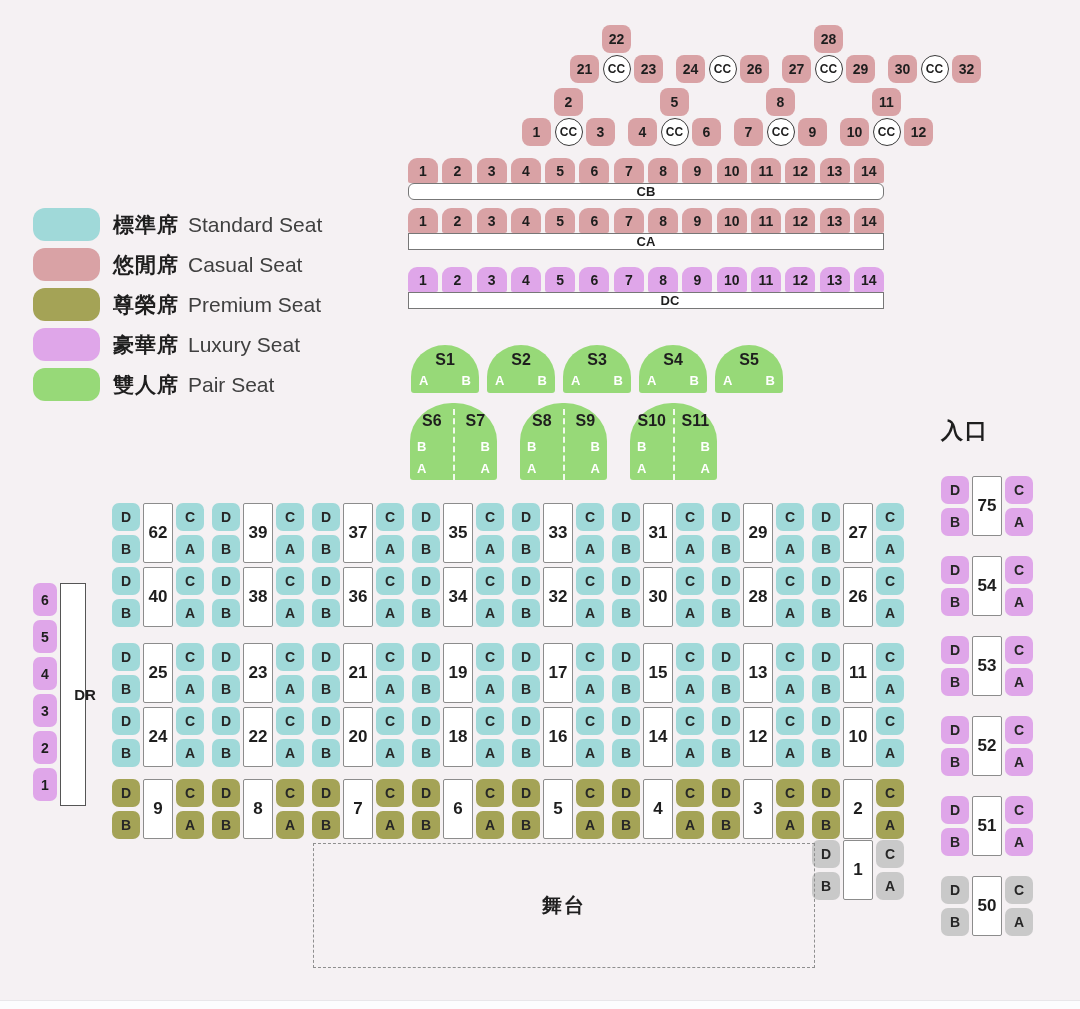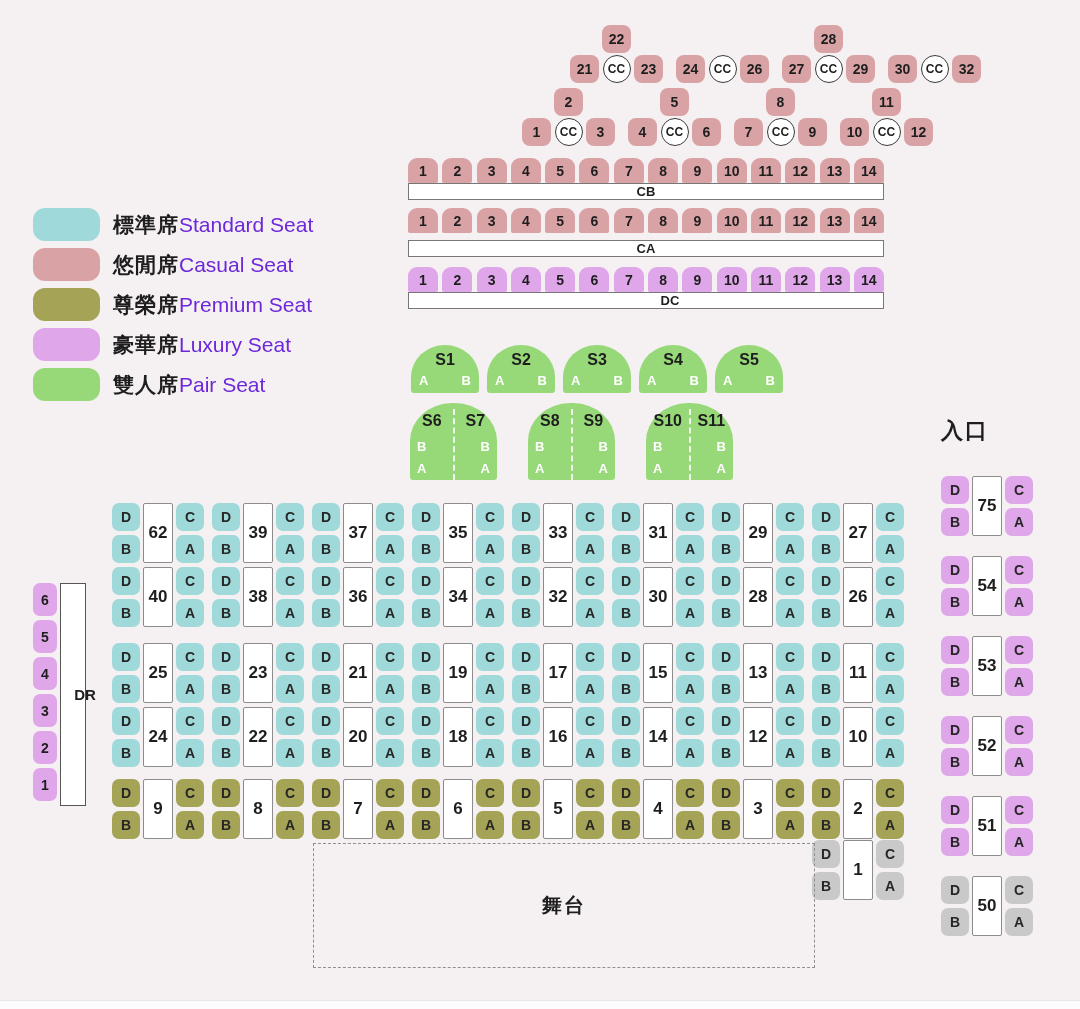--- a/index.html
+++ b/index.html
@@ -22,21 +22,21 @@
   .c-premium{background:var(--c-premium);}
   .c-luxury{background:var(--c-luxury);}
   .c-pair{background:var(--c-pair);}
   .c-gray{background:var(--c-gray);}
 
   
   #legend{position:absolute;left:33px;top:208px;display:flex;flex-direction:column;row-gap:7px;}
   .legend-row{display:flex;align-items:center;height:33px;}
   .legend-swatch{width:67px;height:33px;border-radius:12px;flex:0 0 auto;}
   .legend-zh{margin-left:13px;font-weight:700;font-size:21px;letter-spacing:1px;}
-  .legend-en{font-size:21px;color:#6d28d9;}
+  .legend-en{margin-left:9px;font-size:21px;color:#404040;}
 
   
   .tc-row{position:absolute;display:flex;gap:13px;}
   #tc-row-0{left:570px;top:25px;}
   #tc-row-1{left:522px;top:88px;}
   .tc-group{display:grid;grid-template-columns:29px 29px 29px;grid-template-rows:28px 28px;gap:2px 3px;}
   .tc-seat{border-radius:8px;display:flex;align-items:center;justify-content:center;font-weight:700;font-size:14px;}
   .tc-above{grid-column:2;grid-row:1;}
   .tc-l{grid-column:1;grid-row:2;}
   .tc-cc{grid-column:2;grid-row:2;display:flex;justify-content:center;}
@@ -50,21 +50,21 @@
     display:flex;align-items:center;justify-content:center;font-weight:700;font-size:14px;}
   .lrow-box{position:absolute;left:408px;width:476px;height:17px;background:#fff;border:1px solid #777;
     box-sizing:border-box;display:flex;align-items:center;justify-content:center;font-weight:700;font-size:13px;}
 
   
   #pair-singles{position:absolute;left:411px;top:345px;display:flex;gap:8px;}
   .dome{position:relative;width:68px;height:48px;border-radius:34px 34px 3px 3px / 32px 32px 3px 3px;}
   .dome-label{position:absolute;top:6px;left:0;right:0;text-align:center;font-weight:700;font-size:16px;}
   .dome-a{position:absolute;left:8px;bottom:5px;color:#fff;font-weight:700;font-size:13px;}
   .dome-b{position:absolute;right:8px;bottom:5px;color:#fff;font-weight:700;font-size:13px;}
-  #pair-doubles{position:absolute;left:410px;top:403px;display:flex;gap:31px;}
+  #pair-doubles{position:absolute;left:410px;top:403px;display:flex;gap:23px;}
   .dome2{position:relative;width:87px;height:77px;border-radius:42px 42px 3px 3px / 38px 38px 3px 3px;}
   .dome2-divider{position:absolute;left:calc(50% - 1px);top:6px;bottom:0;border-left:2px dashed rgba(255,255,255,0.85);}
   .dome2-label-l{position:absolute;top:9px;left:0;width:50%;text-align:center;font-weight:700;font-size:16px;}
   .dome2-label-r{position:absolute;top:9px;right:0;width:50%;text-align:center;font-weight:700;font-size:16px;}
   .dome2-letter{position:absolute;color:#fff;font-weight:700;font-size:13px;}
 
   
   .grid-row{position:absolute;left:112px;display:flex;gap:8px;}
   .unit{display:grid;grid-template-columns:28px 30px 28px;grid-template-rows:28px 28px;gap:4px 3px;
     width:92px;height:60px;}
@@ -201,38 +201,38 @@
         <div class="lrow-seat c-casual">6</div>
         <div class="lrow-seat c-casual">7</div>
         <div class="lrow-seat c-casual">8</div>
         <div class="lrow-seat c-casual">9</div>
         <div class="lrow-seat c-casual">10</div>
         <div class="lrow-seat c-casual">11</div>
         <div class="lrow-seat c-casual">12</div>
         <div class="lrow-seat c-casual">13</div>
         <div class="lrow-seat c-casual">14</div>
       </div>
-      <div class="lrow-box" style="top: 183px;">CB</div>
+      <div class="lrow-box" style="top: 183px; border-radius: 6px;">CB</div>
       <div class="lrow-seats" style="top: 208px;">
         <div class="lrow-seat c-casual">1</div>
         <div class="lrow-seat c-casual">2</div>
         <div class="lrow-seat c-casual">3</div>
         <div class="lrow-seat c-casual">4</div>
         <div class="lrow-seat c-casual">5</div>
         <div class="lrow-seat c-casual">6</div>
         <div class="lrow-seat c-casual">7</div>
         <div class="lrow-seat c-casual">8</div>
         <div class="lrow-seat c-casual">9</div>
         <div class="lrow-seat c-casual">10</div>
         <div class="lrow-seat c-casual">11</div>
         <div class="lrow-seat c-casual">12</div>
         <div class="lrow-seat c-casual">13</div>
         <div class="lrow-seat c-casual">14</div>
       </div>
-      <div class="lrow-box" style="top: 240px;">CA</div>
+      <div class="lrow-box" style="top: 233px;">CA</div>
       <div class="lrow-seats" style="top: 267px;">
         <div class="lrow-seat c-luxury">1</div>
         <div class="lrow-seat c-luxury">2</div>
         <div class="lrow-seat c-luxury">3</div>
         <div class="lrow-seat c-luxury">4</div>
         <div class="lrow-seat c-luxury">5</div>
         <div class="lrow-seat c-luxury">6</div>
         <div class="lrow-seat c-luxury">7</div>
         <div class="lrow-seat c-luxury">8</div>
         <div class="lrow-seat c-luxury">9</div>

